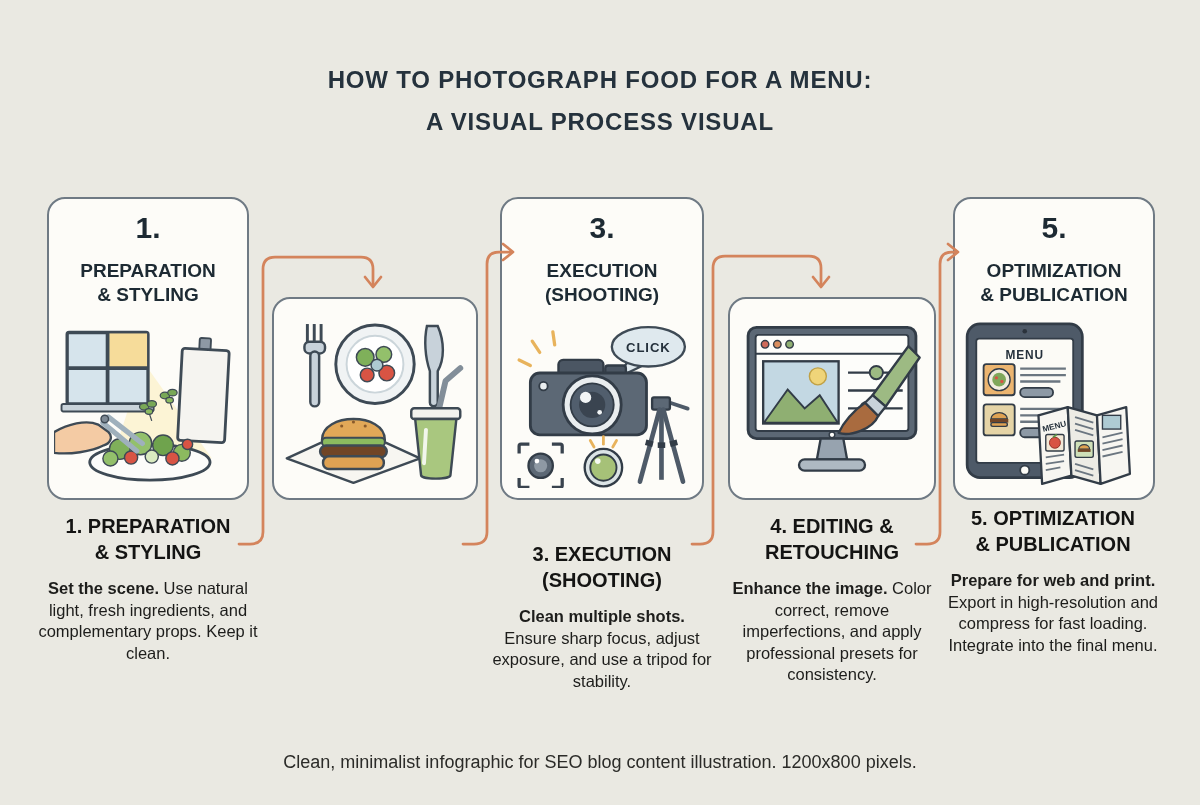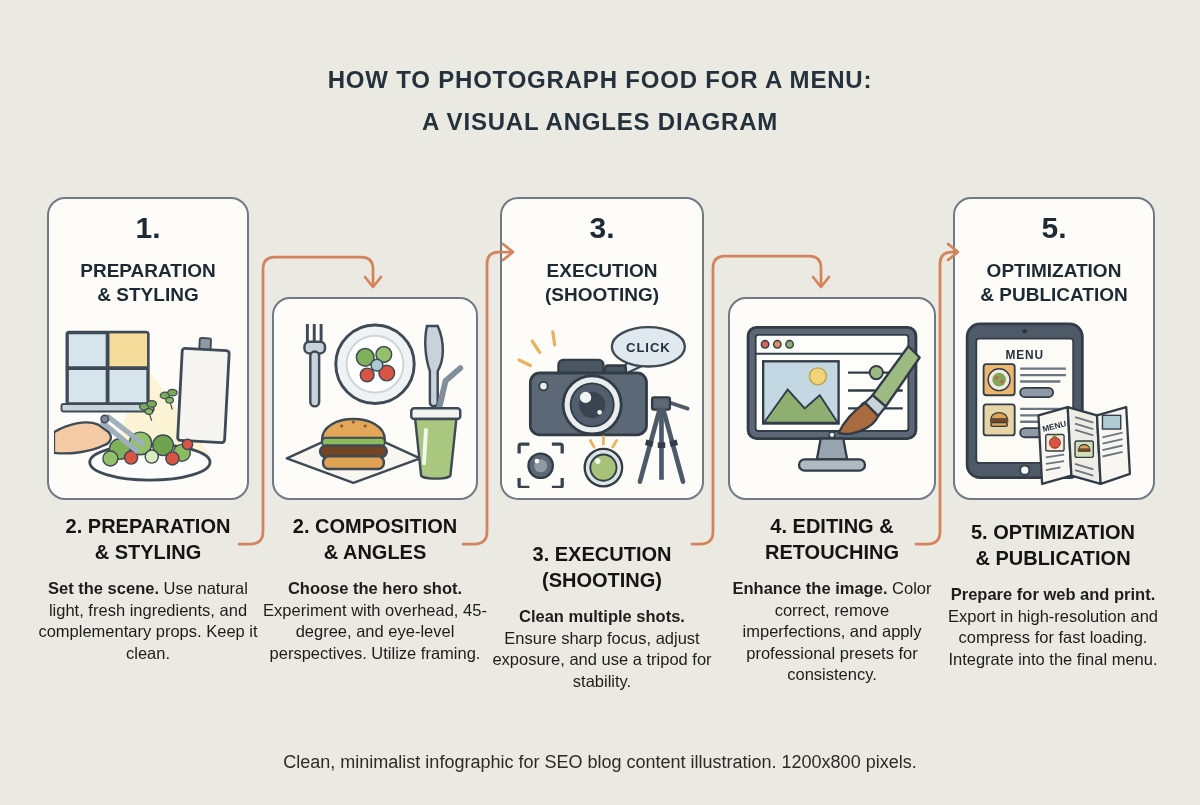--- a/index.html
+++ b/index.html
@@ -32,21 +32,21 @@
     font-size:18px;color:#2b2b28;
   }
   svg text{font-family:"Liberation Sans",sans-serif;}
 </style>
 </head>
 <body>
 
 <div id="canvas">
 
   <div class="hdr l1">HOW TO PHOTOGRAPH FOOD FOR A MENU:</div>
-  <div class="hdr l2">A VISUAL ANGLES DIAGRAM</div>
+  <div class="hdr l2">A VISUAL PROCESS VISUAL</div>
 
   <div class="card" style="left:47px;top:197px;width:202px;height:303px">
     <div class="card-number">1.</div>
     <div class="card-heading">
       <div>PREPARATION</div>
       <div>&amp; STYLING</div>
     </div>
     <div class="icon-wrap">
       <svg width="188" height="172" viewBox="0 0 200 178">
         <polygon points="95,45 168,148 66,136" fill="#FBF2CF" opacity="0.85"></polygon>
@@ -320,39 +320,29 @@
       <path d="M503,244 L513,252 L503,260"></path>
       <path d="M692,544 L700,544 Q713,544 713,532 L713,268 Q713,256 725,256 L809,256 Q821,256 821,268 L821,286"></path>
       <path d="M813,277 L821,287 L829,277"></path>
       <path d="M916,544 L927,544 Q940,544 940,532 L940,264 Q940,252 952,252 L956,252"></path>
       <path d="M948,244 L958,252 L948,260"></path>
     </g>
   </svg>
 
   <div class="col" style="left:38px;top:514px;width:220px">
     <div class="step-title">
-      <div>2. PREPARATION</div>
+      <div>1. PREPARATION</div>
       <div>&amp; STYLING</div>
     </div>
     <p class="step-desc">
       <b>Set the scene.</b>
       <span>Use natural light, fresh ingredients, and complementary props. Keep it clean.</span>
     </p>
   </div>
 
-  <div class="col" style="left:258px;top:514px;width:234px">
-    <div class="step-title">
-      <div>2. COMPOSITION</div>
-      <div>&amp; ANGLES</div>
-    </div>
-    <p class="step-desc">
-      <b>Choose the hero shot.</b>
-      <span>Experiment with overhead, 45-degree, and eye-level perspectives. Utilize framing.</span>
-    </p>
-  </div>
 
   <div class="col" style="left:492px;top:542px;width:220px">
     <div class="step-title">
       <div>3. EXECUTION</div>
       <div>(SHOOTING)</div>
     </div>
     <p class="step-desc">
       <b>Clean multiple shots.</b>
       <span>Ensure sharp focus, adjust exposure, and use a tripod for stability.</span>
     </p>
@@ -362,21 +352,21 @@
     <div class="step-title">
       <div>4. EDITING &amp;</div>
       <div>RETOUCHING</div>
     </div>
     <p class="step-desc">
       <b>Enhance the image.</b>
       <span>Color correct, remove imperfections, and apply professional presets for consistency.</span>
     </p>
   </div>
 
-  <div class="col" style="left:947px;top:520px;width:212px">
+  <div class="col" style="left:947px;top:506px;width:212px">
     <div class="step-title">
       <div>5. OPTIMIZATION</div>
       <div>&amp; PUBLICATION</div>
     </div>
     <p class="step-desc">
       <b>Prepare for web and print.</b>
       <span>Export in high-resolution and compress for fast loading. Integrate into the final menu.</span>
     </p>
   </div>
 

